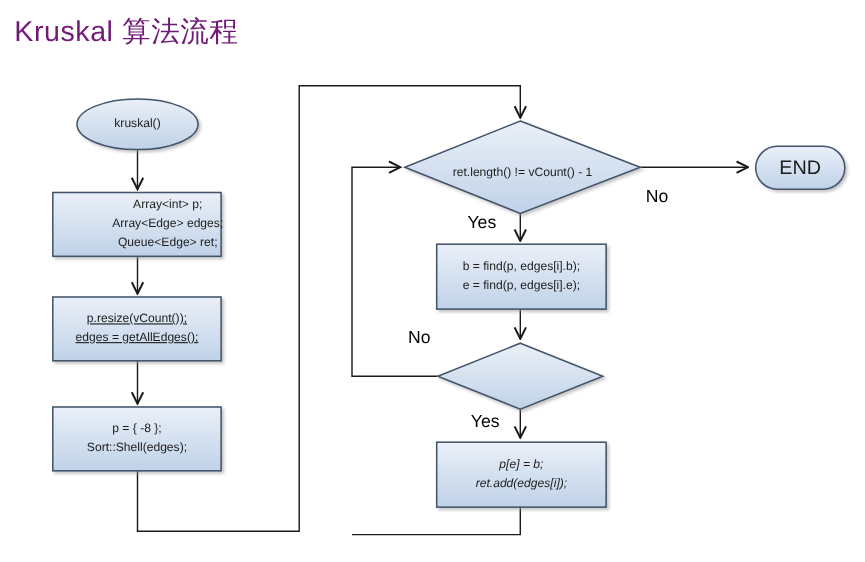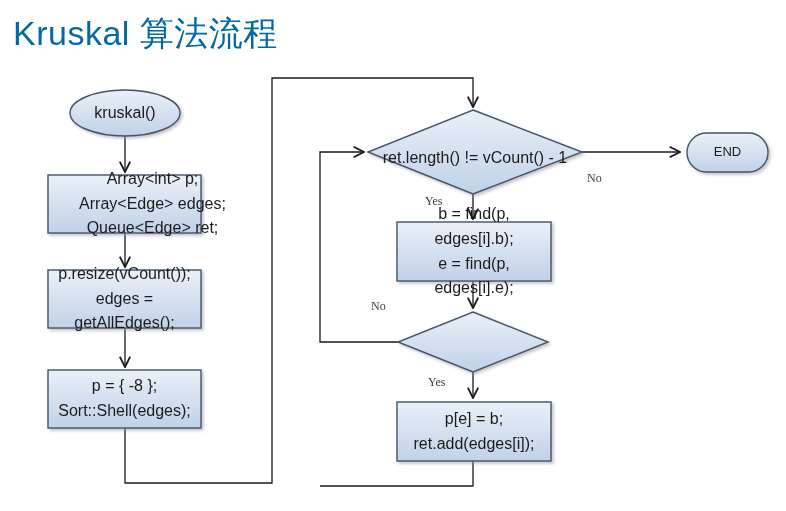--- a/index.html
+++ b/index.html
@@ -18,43 +18,42 @@
   #diagram-svg {
     position: absolute;
     left: 0; top: 0;
     width: 786px;
     height: 511px;
   }
   .page-title {
     position: absolute;
     left: 13px;
     top: 11px;
-    font-size: 34px;
-    color: #0369a1;
+    font-size: 26px;
+    color: #701a75;
     white-space: nowrap;
     letter-spacing: 0.5px;
   }
   .node-text {
     position: absolute;
     display: flex;
     align-items: center;
     justify-content: center;
     text-align: center;
-    font-size: 16px;
+    font-size: 11px;
     line-height: 1.55;
     color: #1c1c1c;
     white-space: pre-line;
     pointer-events: none;
   }
   .edge-label {
     position: absolute;
-    font-size: 12px;
-    color: #404040;
+    font-size: 16px;
+    color: #000000;
     pointer-events: none;
-    font-family: Liberation Serif, serif;
   }
   .shapes {
     filter: drop-shadow(2px 2px 1.5px rgba(150,150,150,0.55));
   }
 </style>
 </head>
 <body>
 
 <div id="canvas">
 
@@ -96,35 +95,35 @@
       <rect x="397" y="402" width="154" height="59"></rect>
     </g>
   </svg>
 
   <div class="node-text" style="left:70px; top:90px; width:110px; height:46px;">kruskal()</div>
 
   <div class="node-text" style="left:48px; top:175px; width:153px; height:58px;padding-left:28px;">Array&lt;int&gt; p;
 Array&lt;Edge&gt; edges;
 Queue&lt;Edge&gt; ret;</div>
 
-  <div class="node-text" style="left:48px; top:270px; width:153px; height:58px;">p.resize(vCount());
+  <div class="node-text" style="left:48px; top:270px; width:153px; height:58px;text-decoration:underline;">p.resize(vCount());
 edges = getAllEdges();</div>
 
   <div class="node-text" style="left:48px; top:370px; width:153px; height:58px;">p = { -8 };
 Sort::Shell(edges);</div>
 
   <div class="node-text" style="left:368px; top:116px; width:214px; height:84px;">ret.length() != vCount() - 1</div>
 
-  <div class="node-text" style="left:687px; top:133px; width:81px; height:39px; font-size:13px;">END</div>
+  <div class="node-text" style="left:687px; top:133px; width:81px; height:39px; font-size:18px;">END</div>
 
   <div class="node-text" style="left:397px; top:222px; width:154px; height:59px;border-radius:11px;">b = find(p, edges[i].b);
 e = find(p, edges[i].e);</div>
 
 
-  <div class="node-text" style="left:397px; top:402px; width:154px; height:59px;">p[e] = b;
+  <div class="node-text" style="left:397px; top:402px; width:154px; height:59px;font-style:italic;">p[e] = b;
 ret.add(edges[i]);</div>
 
   <div class="edge-label" style="left:425px; top:194px;">Yes</div>
   <div class="edge-label" style="left:587px; top:171px;">No</div>
   <div class="edge-label" style="left:371px; top:299px;">No</div>
   <div class="edge-label" style="left:428px; top:375px;">Yes</div>
 
 </div>
 
 </body></html>

